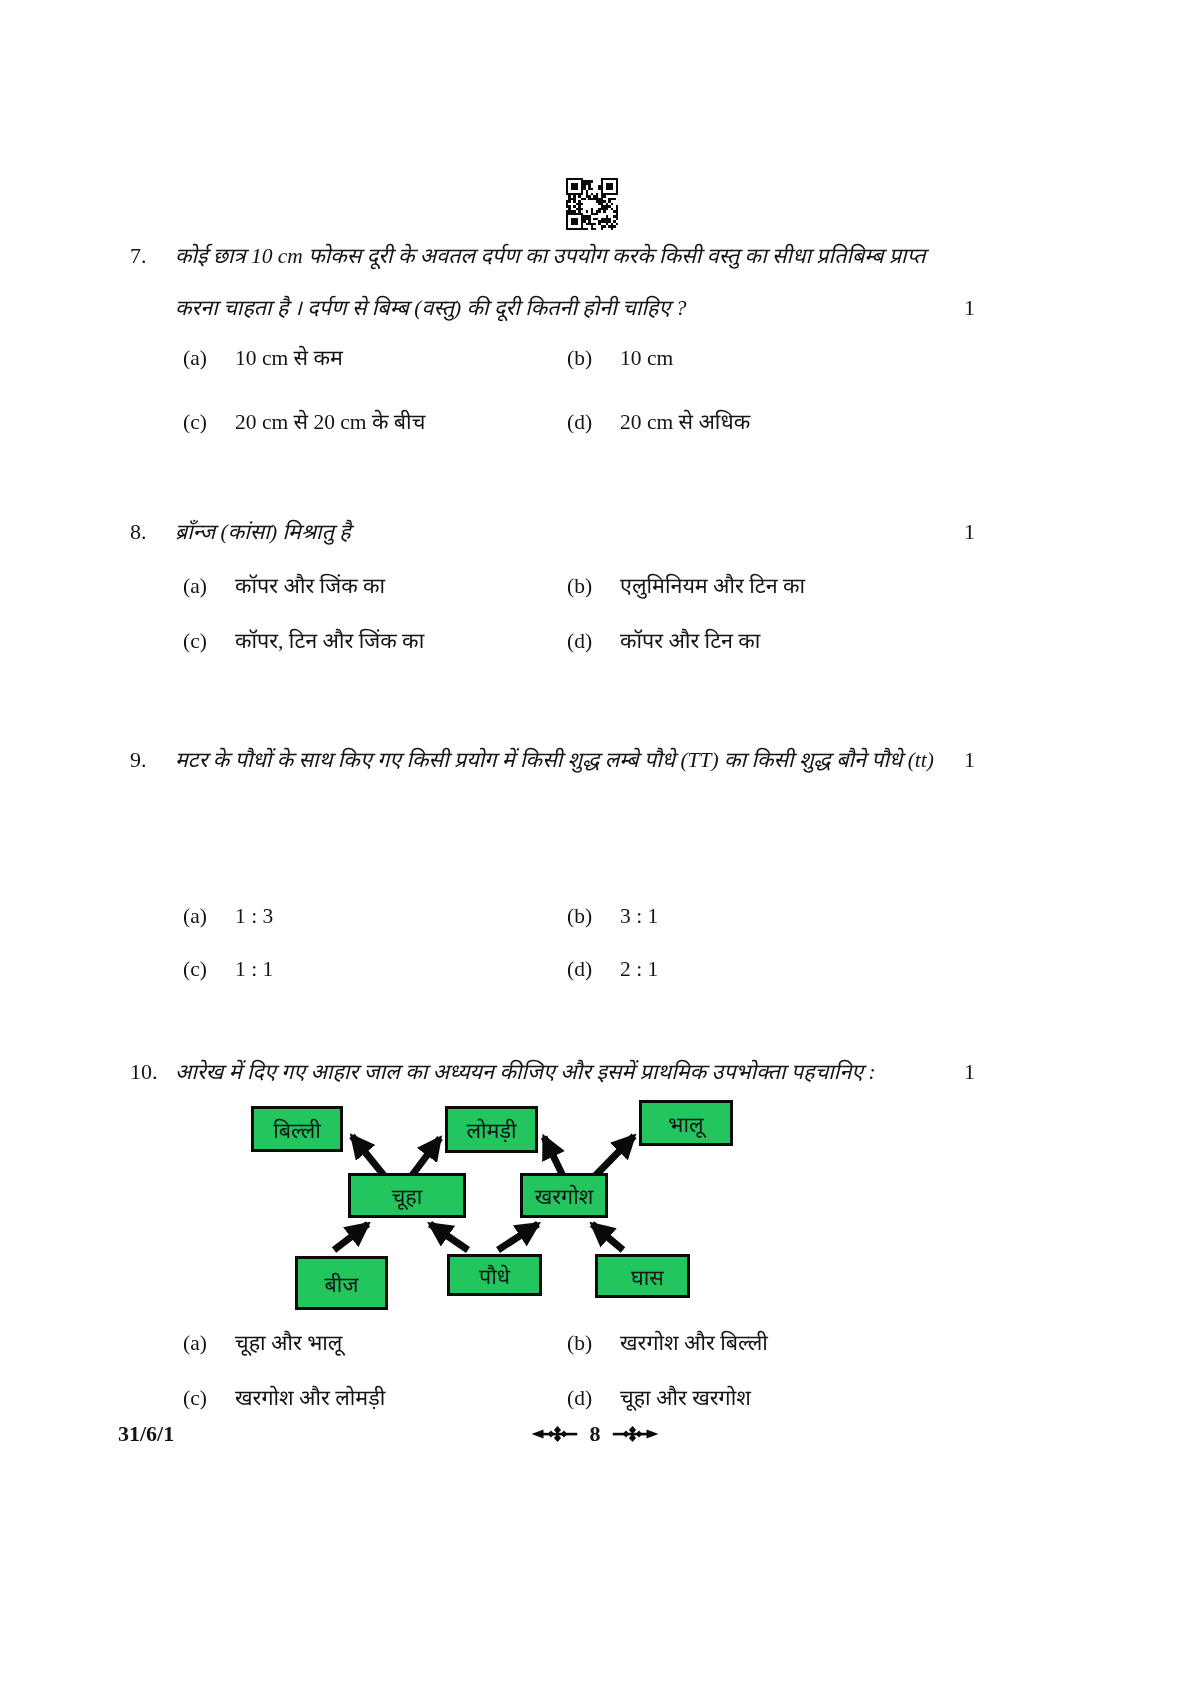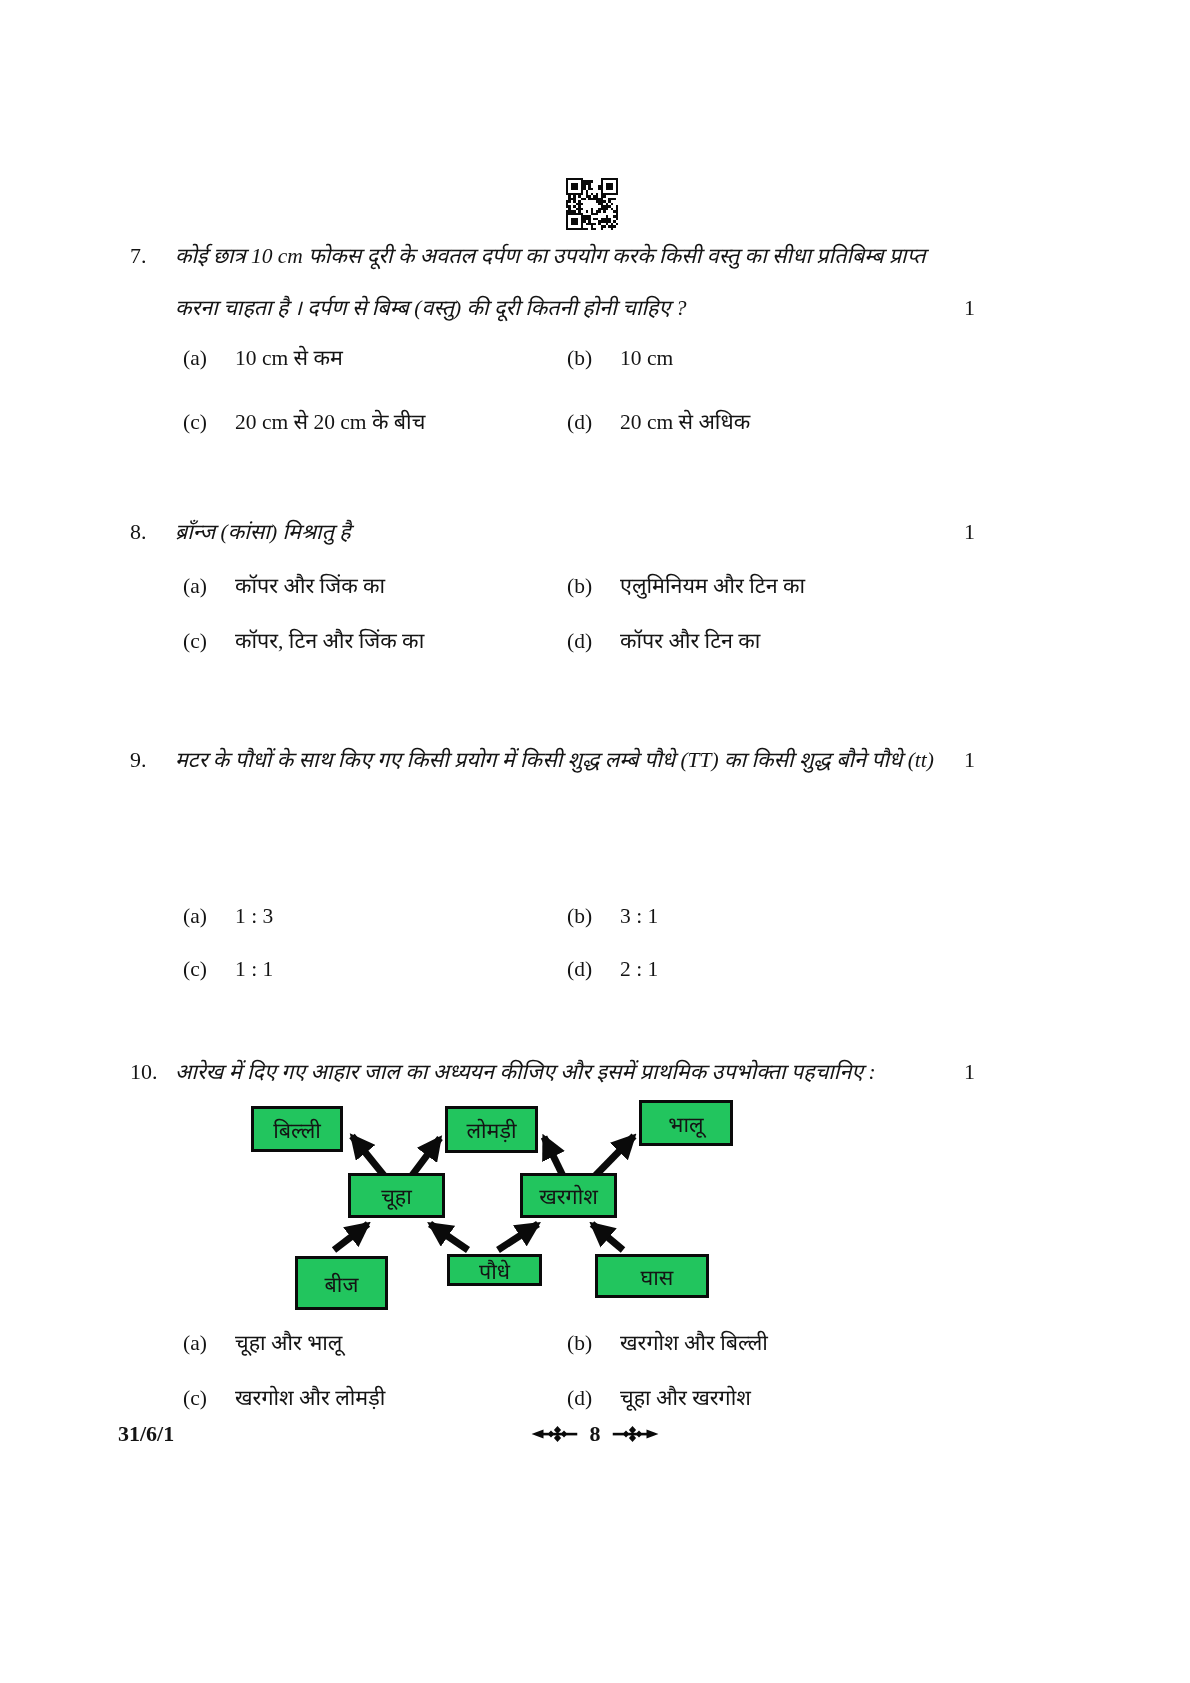--- a/index.html
+++ b/index.html
@@ -29,25 +29,25 @@
   .diagram { position:absolute; left:230px; top:1100px; width:520px; height:210px; }
   .diagram svg.arrows { position:absolute; left:0; top:0; width:520px; height:210px; }
   .dnode {
     position:absolute; background:#22c55e; border:3px solid #0a0a0a;
     display:flex; align-items:center; justify-content:center;
     font-size:21.5px; box-sizing:border-box;
   }
   .n-cat    { left:21px;  top:6px;   width:92px; height:46px; }
   .n-fox    { left:215px; top:6px;   width:93px; height:47px; }
   .n-bear   { left:409px; top:0;   width:94px; height:46px; }
-  .n-rat    { left:118px; top:73px;  width:97px; height:45px; }
-  .n-rabbit { left:290px; top:73px;  width:97px; height:45px; }
+  .n-rat    { left:118px; top:73px;  width:118px; height:45px; }
+  .n-rabbit { left:290px; top:73px;  width:88px; height:45px; }
   .n-seed   { left:65px;  top:156px; width:93px; height:54px; }
-  .n-plants { left:217px; top:154px; width:95px; height:32px;text-align:center; }
-  .n-grass  { left:365px; top:154px; width:114px; height:44px;padding-left:10px; }
+  .n-plants { left:217px; top:154px; width:95px; height:42px;text-align:center; }
+  .n-grass  { left:365px; top:154px; width:95px; height:44px;padding-left:10px; }
   
   .footer { position:absolute; left:0; top:1420px; width:1190px; height:30px; }
   .fcode { position:absolute; left:118px; top:0; font-weight:bold; font-size:22px; line-height:28px; }
   .fmarker { position:absolute; left:50%; top:0; transform:translateX(-50%);
              display:flex; align-items:center; gap:12px; height:28px; }
   .fpage { font-weight:bold; font-size:22px; line-height:28px; }
   .orn svg { display:block; }
 </style>
 </head>
 <body>

